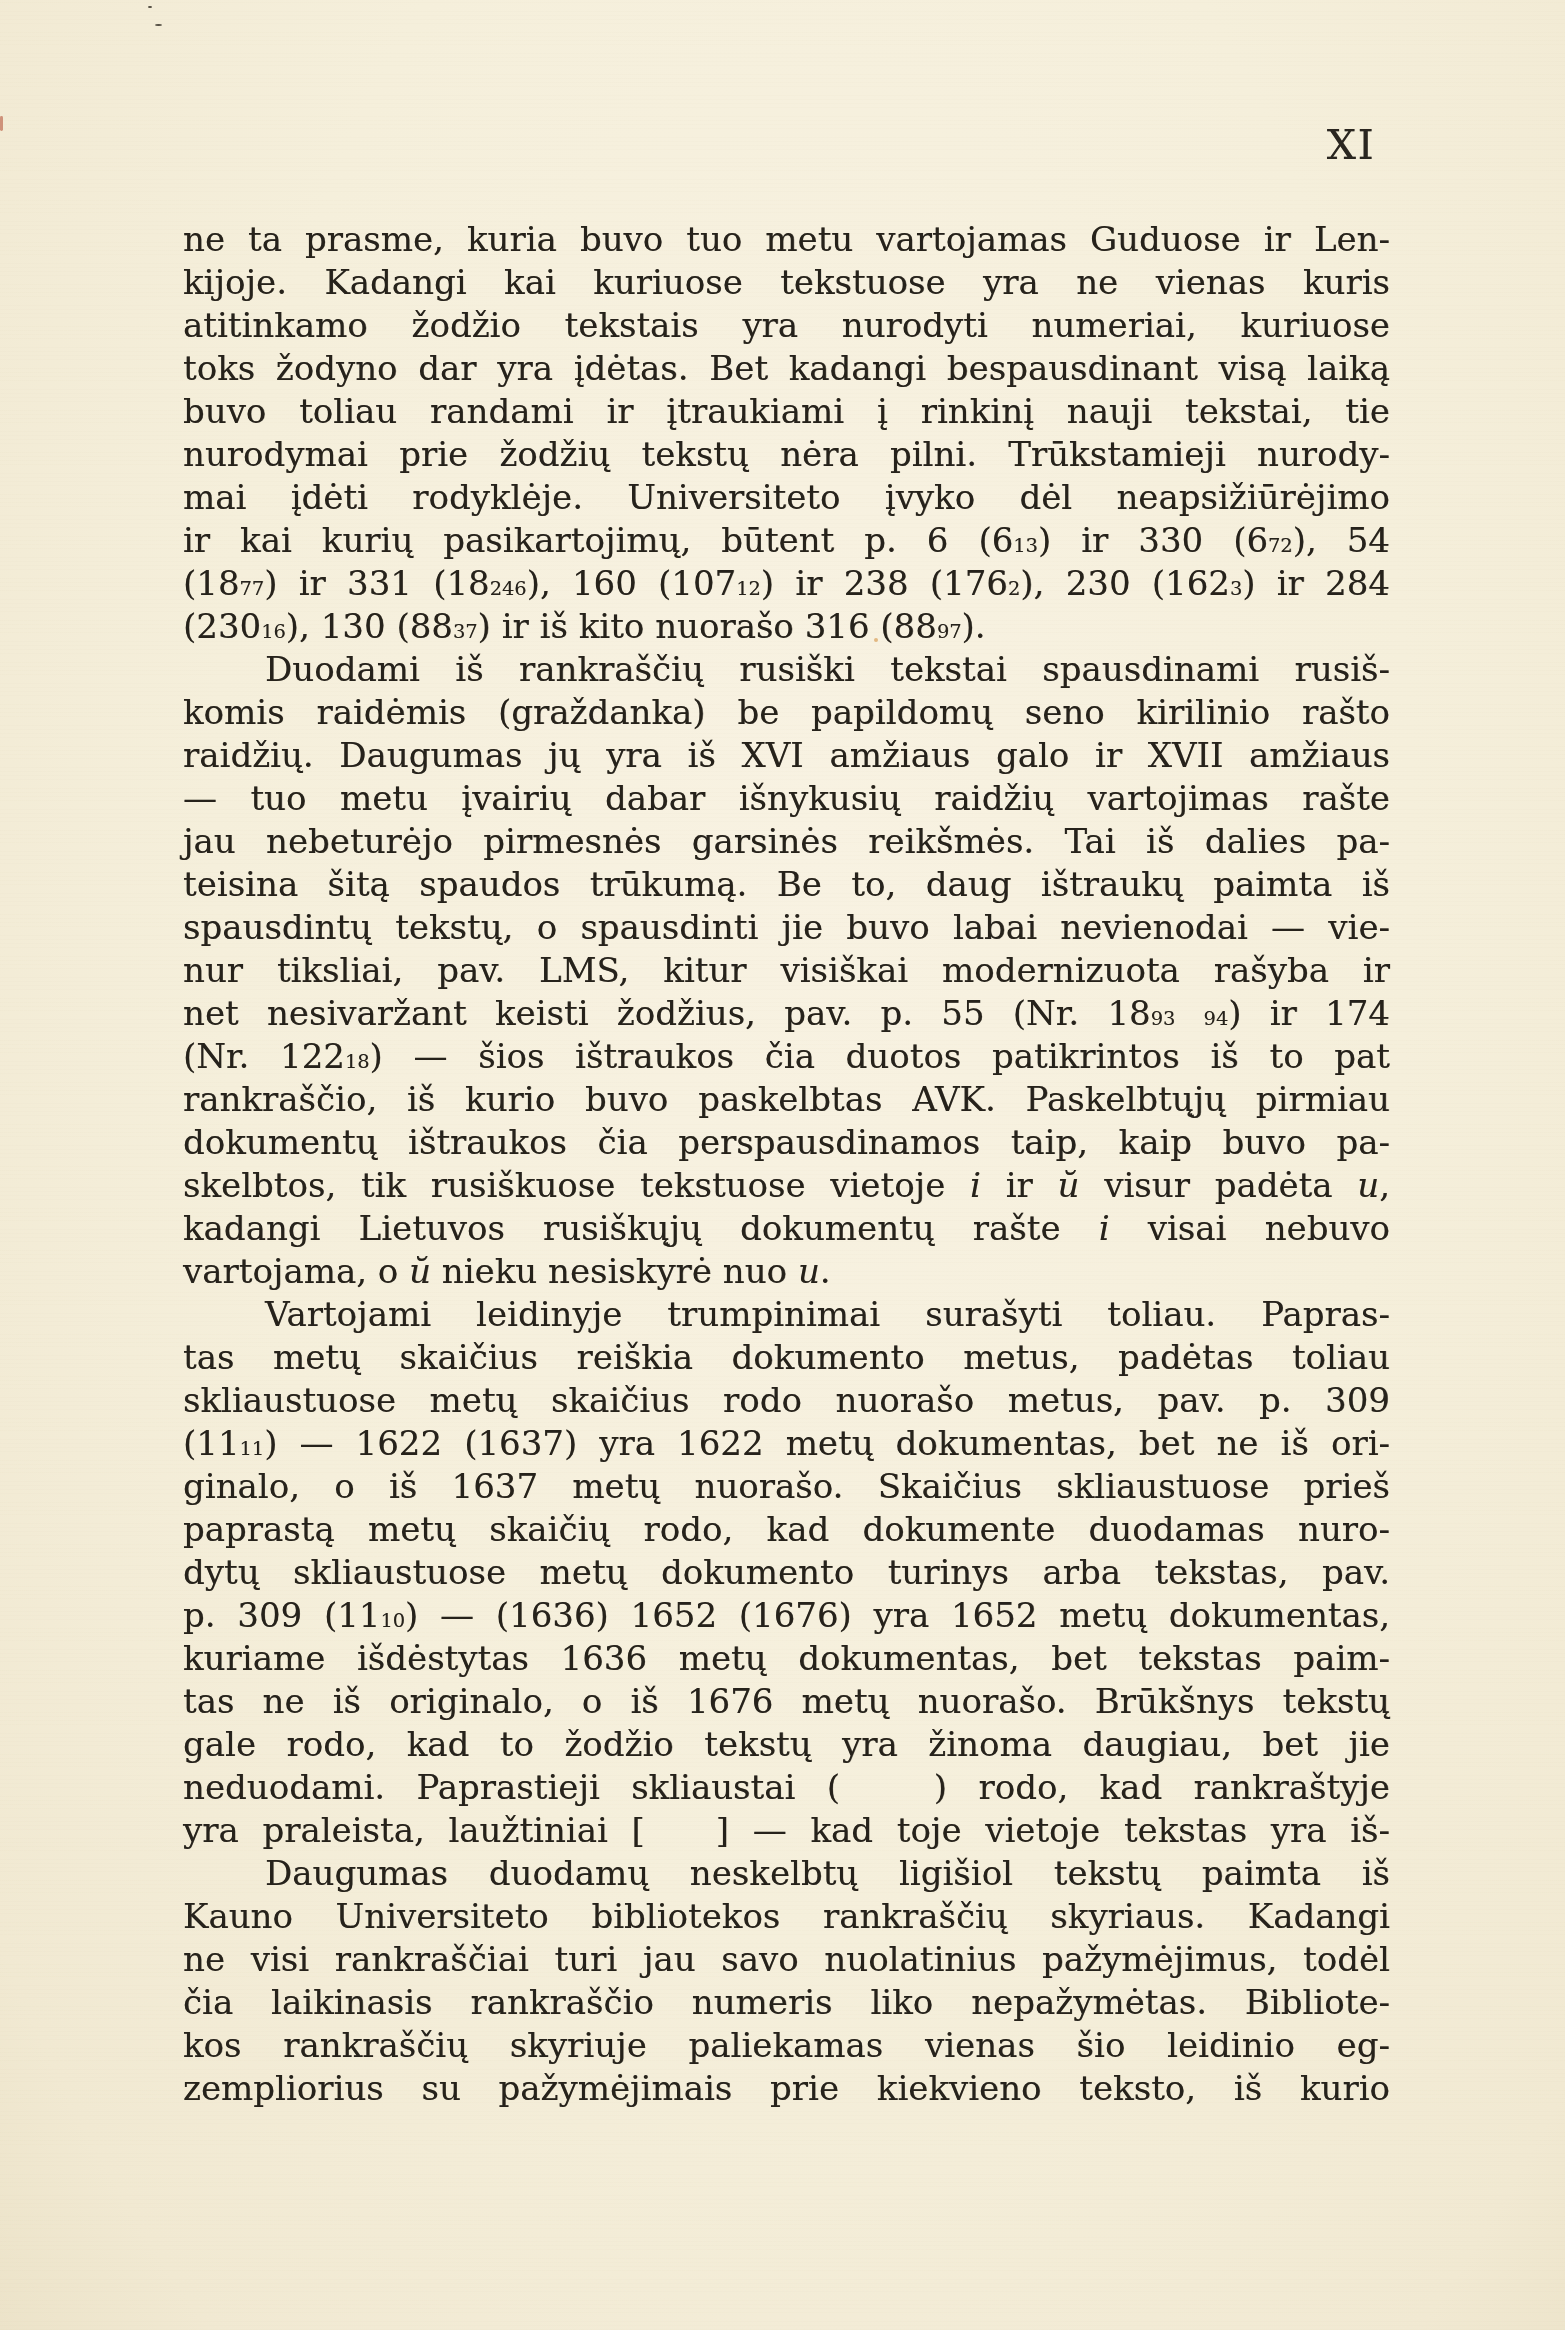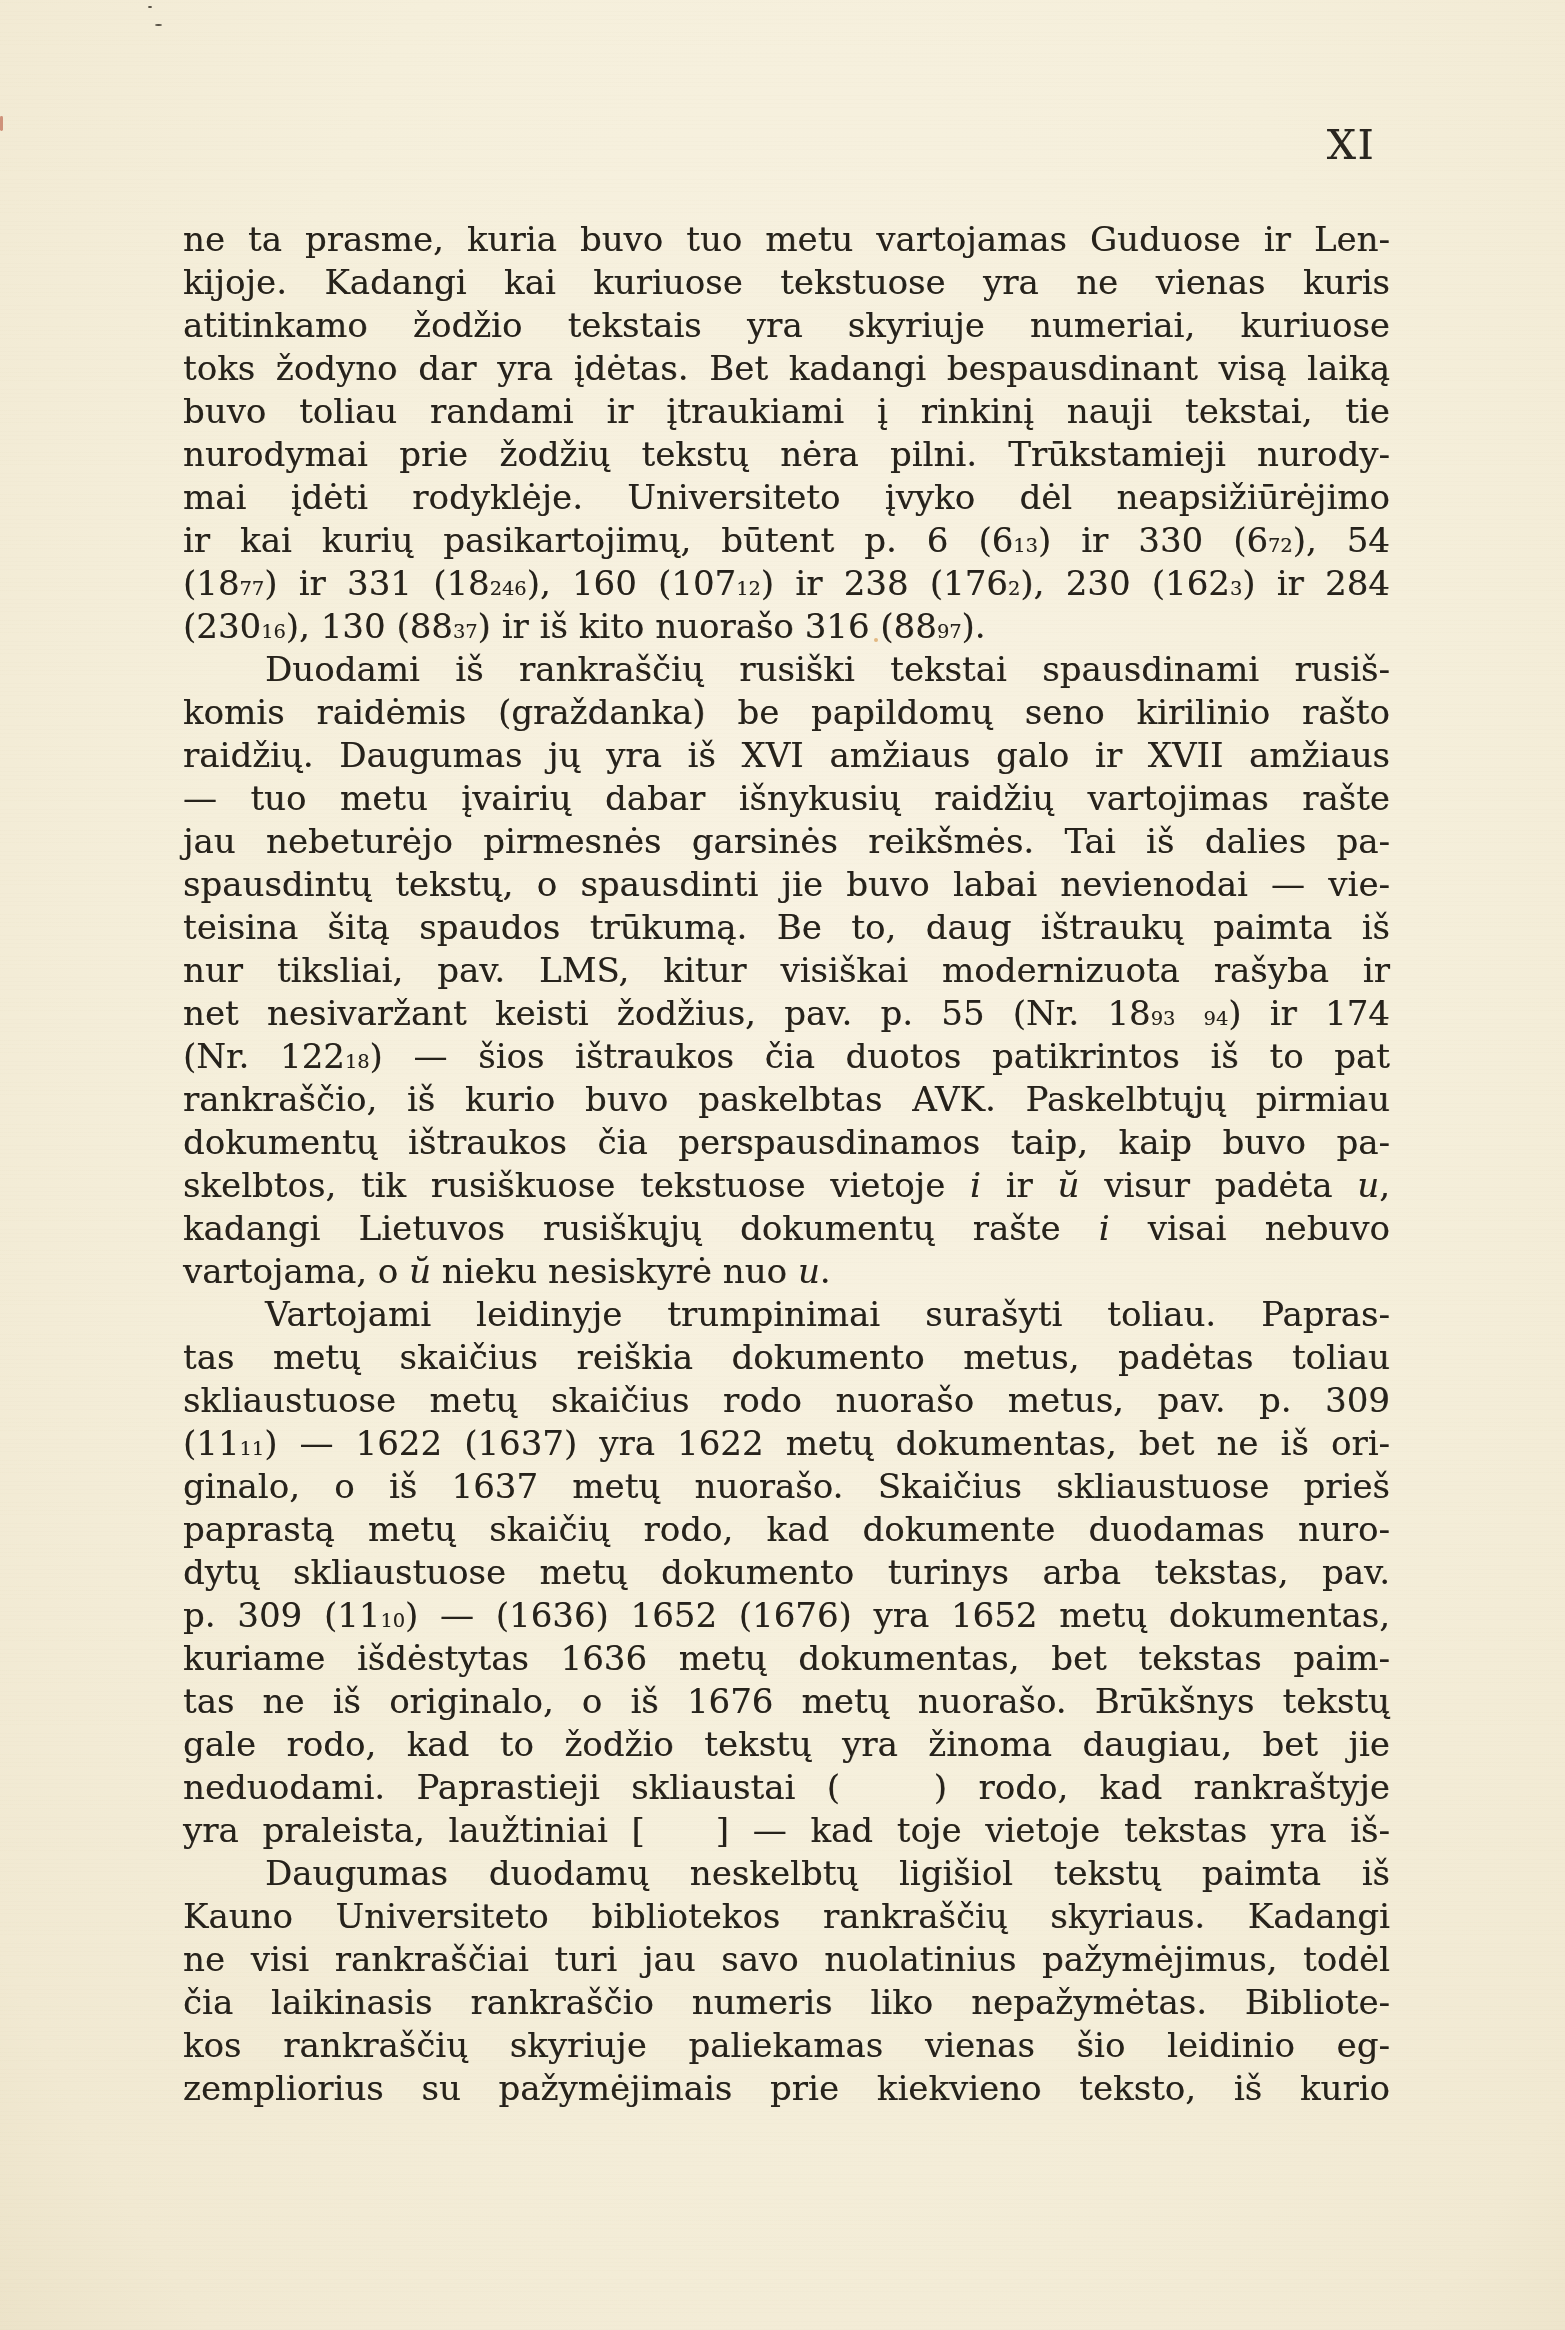--- a/index.html
+++ b/index.html
@@ -68,35 +68,35 @@
   <span class="speck s1"></span>
   <span class="speck s2"></span>
   <span class="speck s3"></span>
   <span class="speck s4"></span>
 
   <div class="pageno">XI</div>
 
   <div class="text">
       <div class="line">ne ta prasme, kuria buvo tuo metu vartojamas Guduose ir Len-</div>
       <div class="line">kijoje. Kadangi kai kuriuose tekstuose yra ne vienas kuris</div>
-      <div class="line">atitinkamo žodžio tekstais yra skyriuje numeriai, kuriuose</div>
+      <div class="line">atitinkamo žodžio tekstais yra nurodyti numeriai, kuriuose</div>
       <div class="line">toks žodyno dar yra įdėtas. Bet kadangi bespausdinant visą laiką</div>
       <div class="line">buvo toliau randami ir įtraukiami į rinkinį nauji tekstai, tie</div>
       <div class="line">nurodymai prie žodžių tekstų nėra pilni. Trūkstamieji nurody-</div>
       <div class="line">mai įdėti rodyklėje. Universiteto įvyko dėl neapsižiūrėjimo</div>
       <div class="line">ir kai kurių pasikartojimų, būtent p. 6 (6<sup>13</sup>) ir 330 (6<sup>72</sup>), 54</div>
       <div class="line">(18<sup>77</sup>) ir 331 (18<sup>246</sup>), 160 (107<sup>12</sup>) ir 238 (176<sup>2</sup>), 230 (162<sup>3</sup>) ir 284</div>
       <div class="line end">(230<sup>16</sup>), 130 (88<sup>37</sup>) ir iš kito nuorašo 316 (88<sup>97</sup>).</div>
       <div class="line indent">Duodami iš rankraščių rusiški tekstai spausdinami rusiš-</div>
       <div class="line">komis raidėmis (graždanka) be papildomų seno kirilinio rašto</div>
       <div class="line">raidžių. Daugumas jų yra iš XVI amžiaus galo ir XVII amžiaus</div>
       <div class="line">— tuo metu įvairių dabar išnykusių raidžių vartojimas rašte</div>
       <div class="line">jau nebeturėjo pirmesnės garsinės reikšmės. Tai iš dalies pa-</div>
+      <div class="line">teisina šitą spaudos trūkumą. Be to, daug ištraukų paimta iš</div>
       <div class="line">spausdintų tekstų, o spausdinti jie buvo labai nevienodai — vie-</div>
-      <div class="line">teisina šitą spaudos trūkumą. Be to, daug ištraukų paimta iš</div>
       <div class="line">nur tiksliai, pav. LMS, kitur visiškai modernizuota rašyba ir</div>
       <div class="line">net nesivaržant keisti žodžius, pav. p. 55 (Nr. 18<sup>93</sup>&nbsp;<sup>94</sup>) ir 174</div>
       <div class="line">(Nr. 122<sup>18</sup>) — šios ištraukos čia duotos patikrintos iš to pat</div>
       <div class="line">rankraščio, iš kurio buvo paskelbtas AVK. Paskelbtųjų pirmiau</div>
       <div class="line">dokumentų ištraukos čia perspausdinamos taip, kaip buvo pa-</div>
       <div class="line">skelbtos, tik rusiškuose tekstuose vietoje <i>i</i> ir <i>ŭ</i> visur padėta <i>u</i>,</div>
       <div class="line">kadangi Lietuvos rusiškųjų dokumentų rašte <i>i</i> visai nebuvo</div>
       <div class="line end">vartojama, o <i>ŭ</i> nieku nesiskyrė nuo <i>u</i>.</div>
       <div class="line indent">Vartojami leidinyje trumpinimai surašyti toliau. Papras-</div>
       <div class="line">tas metų skaičius reiškia dokumento metus, padėtas toliau</div>

